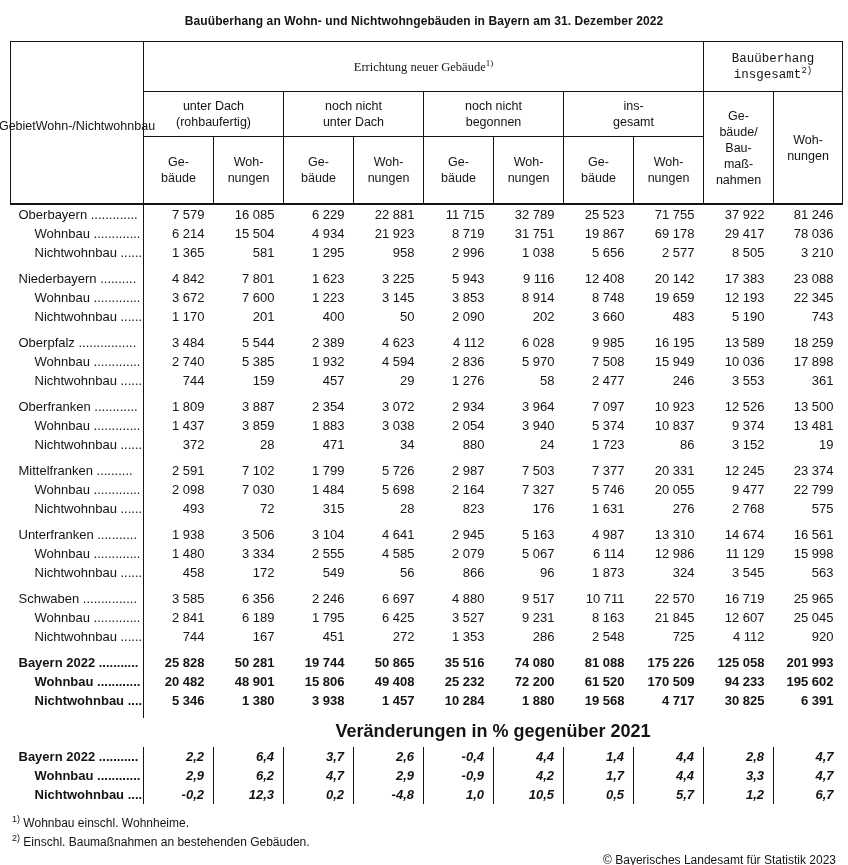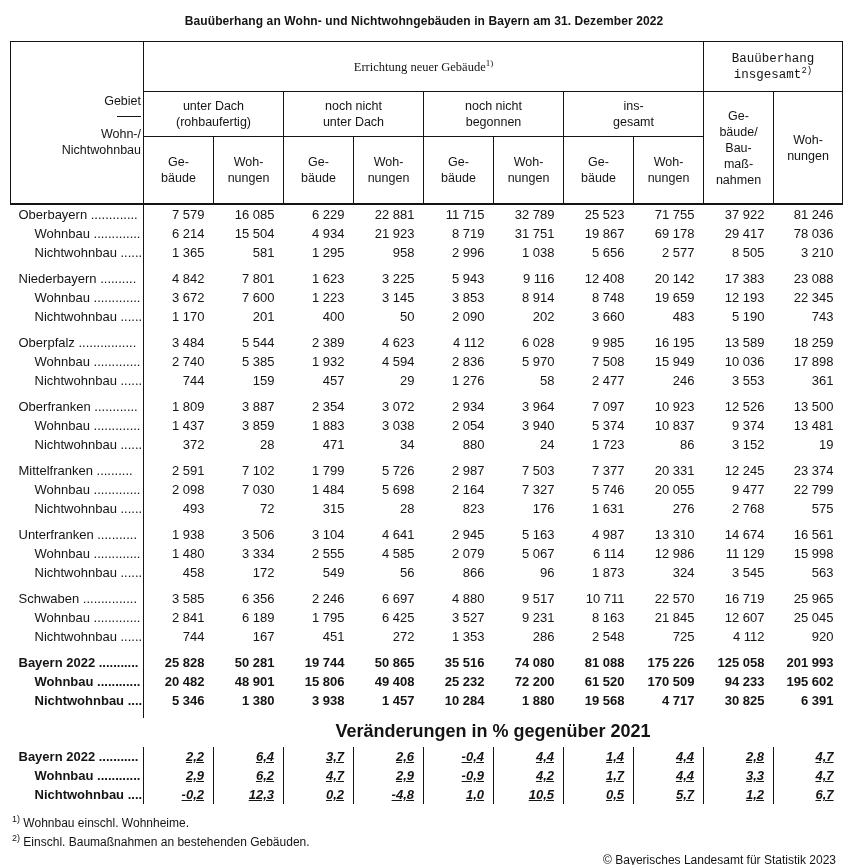--- a/index.html
+++ b/index.html
@@ -60,21 +60,21 @@
   }
   th.span2 {
     border-right: 1px solid #141414;
     border-bottom: 2px solid #141414;
   }
   th.leaf {
     border-right: 1px solid #141414;
     border-bottom: 2px solid #141414;
     height: 60px;
   }
-  .gebiet-inner { display: flex; flex-direction: column; align-items: flex-end; justify-content: center; margin-top: 6px; }
+  .gebiet-inner { display: flex; flex-direction: row; align-items: center; justify-content: center; margin-top: 6px; }
   .gebiet-dash { width: 24px; border-top: 1.4px solid #141414; margin: 7px 0 9px 0; }
   sup { font-size: 9px; vertical-align: super; line-height: 0; }
   
   td { padding: 0; height: 19px; vertical-align: middle; }
   td.lbl {
     border-right: 1px solid #141414;
     text-align: left;
     padding-left: 8px;
     white-space: nowrap;
     overflow: hidden;
@@ -90,21 +90,20 @@
     font-weight: bold;
     font-size: 18px;
     height: 24px;
     vertical-align: bottom;
     padding-bottom: 5px;
   }
   tr.pct td.num {
     font-weight: bold;
     font-style: italic;
     border-right: 1px solid #141414;
-    text-decoration: underline;
   }
   tr.pct td.num:last-child { border-right: none; }
   tr.pct td.lbl { font-weight: bold; }
   
   .footnotes { margin: 10px 0 0 12px; font-size: 12px; line-height: 1.55; }
   .copyright { text-align: right; margin: 2px 12px 0 0; font-size: 12px; }
 </style>
 </head>
 <body>
 

